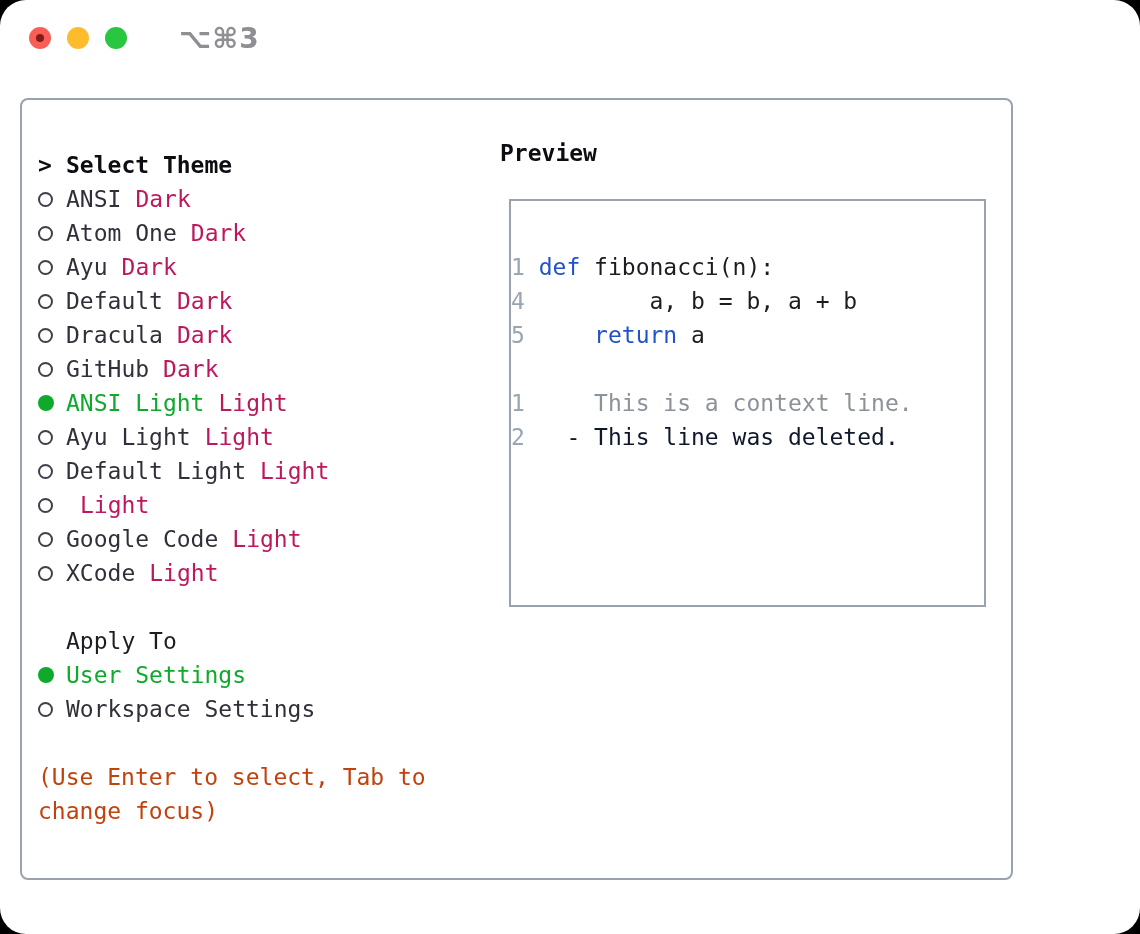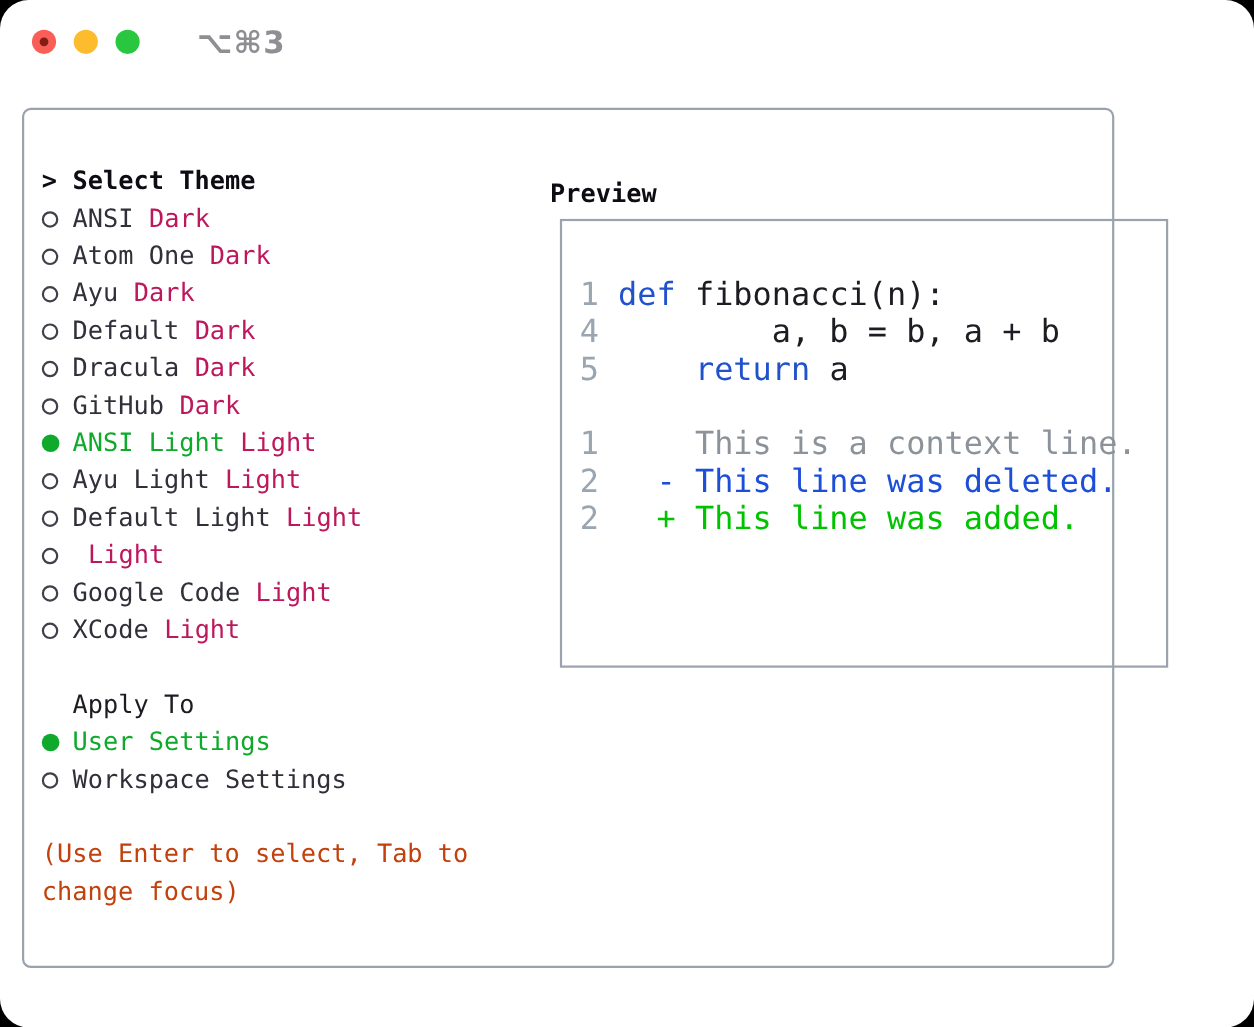--- a/index.html
+++ b/index.html
@@ -32,33 +32,33 @@
   .hdr .marker { font-weight:bold; }
   .t-name { color:#30303a; }
   .t-name.sel { color:#0fa92c; }
   .t-tag { color:#be185d; margin-left:14px; }
   .apply-head { color:#1c1c22; padding-left:28px; }
   .opt-label { color:#30303a; }
   .opt-label.sel { color:#0fa92c; }
   .hint { color:#c2410c; }
 
   
-  .preview-label { position:absolute; left:478px; top:60px; height:34px; line-height:34px;
+  .preview-label { position:absolute; left:478px; top:36px; height:34px; line-height:34px;
                    font-size:23px; font-weight:bold; color:#0c0c12; }
-  .preview-box { position:absolute; left:487px; top:99px; width:553px; height:408px;
+  .preview-box { position:absolute; left:487px; top:99px; width:477px; height:408px;
                  border:2px solid #9aa3ad; box-sizing:border-box;
-                 padding:49px 0 0 16px; font-size:29px; line-height:34px; }
+                 padding:49px 0 0 0; font-size:23px; line-height:34px; }
   .code-line { height:34px; white-space:pre; }
   .lnum        { color:#9aa5b2; }
   .seg-plain   { color:#1c1c22; }
   .seg-keyword { color:#2152cc; }
   .seg-builtin { color:#10bfc9; }
   .seg-literal { color:#1ca61c; }
   .seg-context { color:#8b9299;margin-top:40px; }
-  .seg-deleted { color:#1d4ed8; }
+  .seg-deleted { color:#0f172a; }
   .seg-added   { color:#00c300; }
 </style>
 </head>
 <body>
 
 <div class="window">
 
   <div class="titlebar">
     <span class="dot dot-red"></span>
     <span class="dot dot-yellow"></span>
@@ -106,17 +106,16 @@
 
     <div class="preview-label">Preview</div>
 
     <div class="preview-box" id="preview-box">
         <div class="code-line"><span class="lnum">1 </span><span class="seg-keyword">def</span><span class="seg-plain"> fibonacci(n):</span></div>
         <div class="code-line"><span class="lnum">4 </span><span class="seg-plain">        a, b = b, a + b</span></div>
         <div class="code-line"><span class="lnum">5 </span><span class="seg-plain">    </span><span class="seg-keyword">return</span><span class="seg-plain"> a</span></div>
         <div class="code-line"><span class="lnum"></span></div>
         <div class="code-line"><span class="lnum">1 </span><span class="seg-context">    This is a context line.</span></div>
         <div class="code-line"><span class="lnum">2 </span><span class="seg-deleted">  - This line was deleted.</span></div>
-        <div class="code-line"><span class="lnum">2 </span><span class="seg-added">  + This line was added.</span></div>
       </div>
 
   </div>
 </div>
 
 </body></html>

